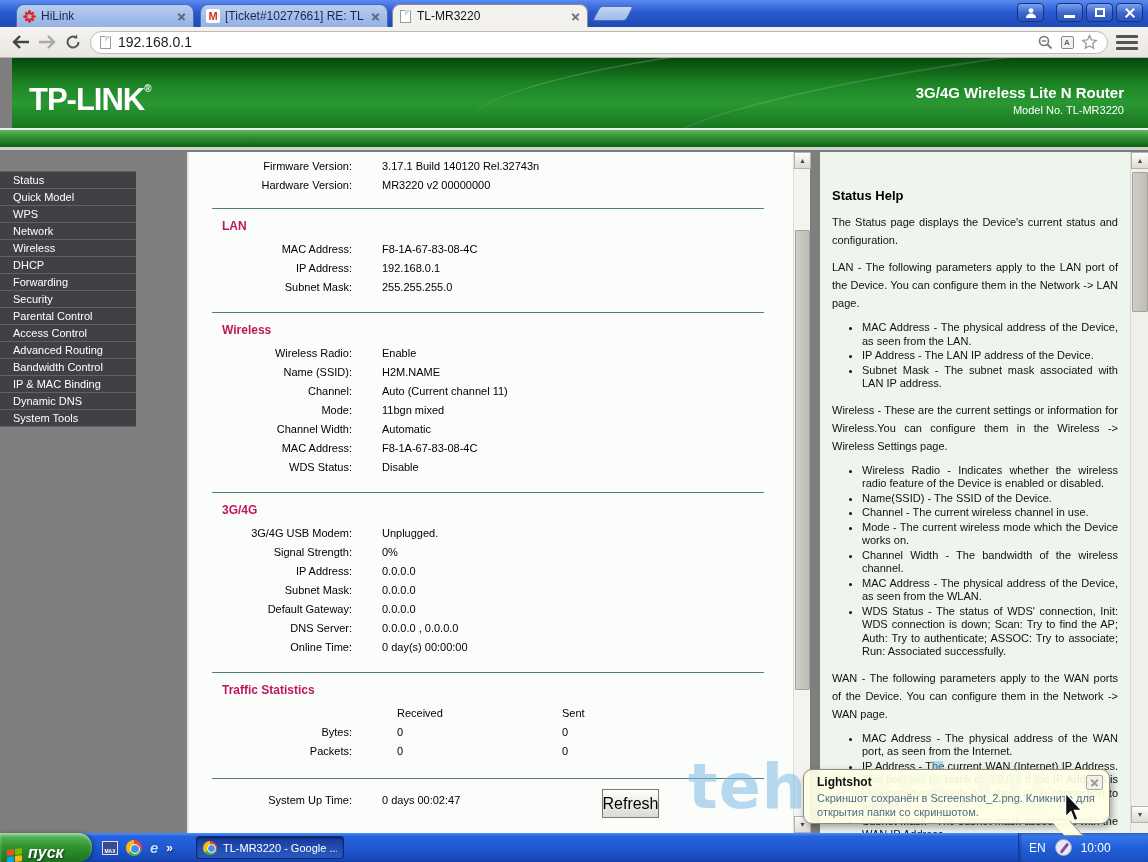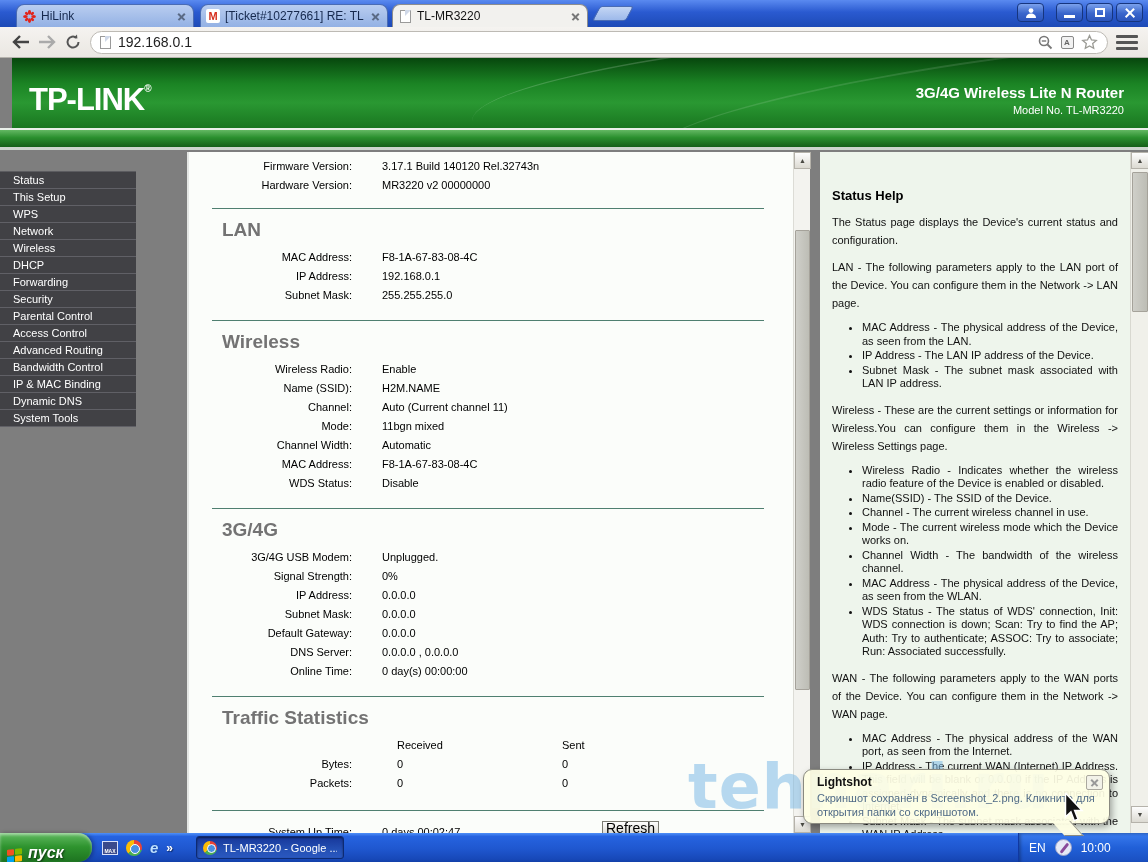--- a/index.html
+++ b/index.html
@@ -72,25 +72,25 @@
   .sidebar-menu li { height:17px; line-height:17px; background:#414145; border-bottom:1px solid #606066;
     color:#fff; font-size:11px; padding-left:13px; cursor:pointer; white-space:nowrap; }
 
   .content-frame { position:absolute; left:187px; top:2px; width:623px; height:681px;
     background:#fbfdfa; border-left:2px solid #e4e6e4; }
   .cf-inner { padding-top:4px; }
   .row { height:19px; display:flex; align-items:center; font-size:11px; color:#000; }
   .lbl { width:163px; text-align:right; flex:none; }
   .val { margin-left:30px; white-space:pre; }
   .sec-divider { height:1px; background:#4f7f70; margin:14px 0 0 23px; width:552px; }
-  .sec-title { margin:10px 0 6px 33px; font-size:19px; font-weight:bold; color:#737373; }
+  .sec-title { margin:10px 0 6px 33px; font-size:12px; font-weight:bold; color:#be185d; }
   .tcol1 { margin-left:45px; width:165px; flex:none; }
   .uptime-wrap { position:relative; margin-top:10px; height:22px; }
   .uptime-wrap .row { height:22px; }
-  .refresh-btn { position:absolute; left:413px; top:0; width:57px; height:14px; font-size:14px;
+  .refresh-btn { position:absolute; left:413px; top:0; width:57px; height:29px; font-size:16px;
     background:linear-gradient(#fefefe,#e9e8e3 60%,#dcdad2); border:1px solid #7b7b73; border-radius:0;
     display:flex; align-items:center; justify-content:center; cursor:pointer; }
 
   
   .vscroll { position:absolute; right:0; top:0; bottom:0; width:17px; background:#f3f3ef; border-left:1px solid #dcdcd6; }
   .sb-btn { position:absolute; left:0; width:17px; height:17px; background:linear-gradient(#fdfdfd,#dcdad2);
     border:1px solid #b5b2aa; display:flex; align-items:center; justify-content:center; font-size:7px; color:#4a4a44; }
   .sb-up { top:0; } .sb-down { bottom:0; }
   .sb-thumb { position:absolute; left:1px; width:15px; background:linear-gradient(90deg,#cfcfc9,#bdbdb5);
     border:1px solid #a5a29a; border-radius:1px; }
@@ -265,21 +265,21 @@
     </div>
   </div>
   <div class="green-subbar"></div>
 
   <div class="page-body">
 
     <div class="sidebar-menu">
       <ul>
 
       <li>Status</li>
-          <li>This Setup</li>
+          <li>Quick Model</li>
           <li>WPS</li>
           <li>Network</li>
           <li>Wireless</li>
           <li>DHCP</li>
           <li>Forwarding</li>
           <li>Security</li>
           <li>Parental Control</li>
           <li>Access Control</li>
           <li>Advanced Routing</li>
           <li>Bandwidth Control</li>

